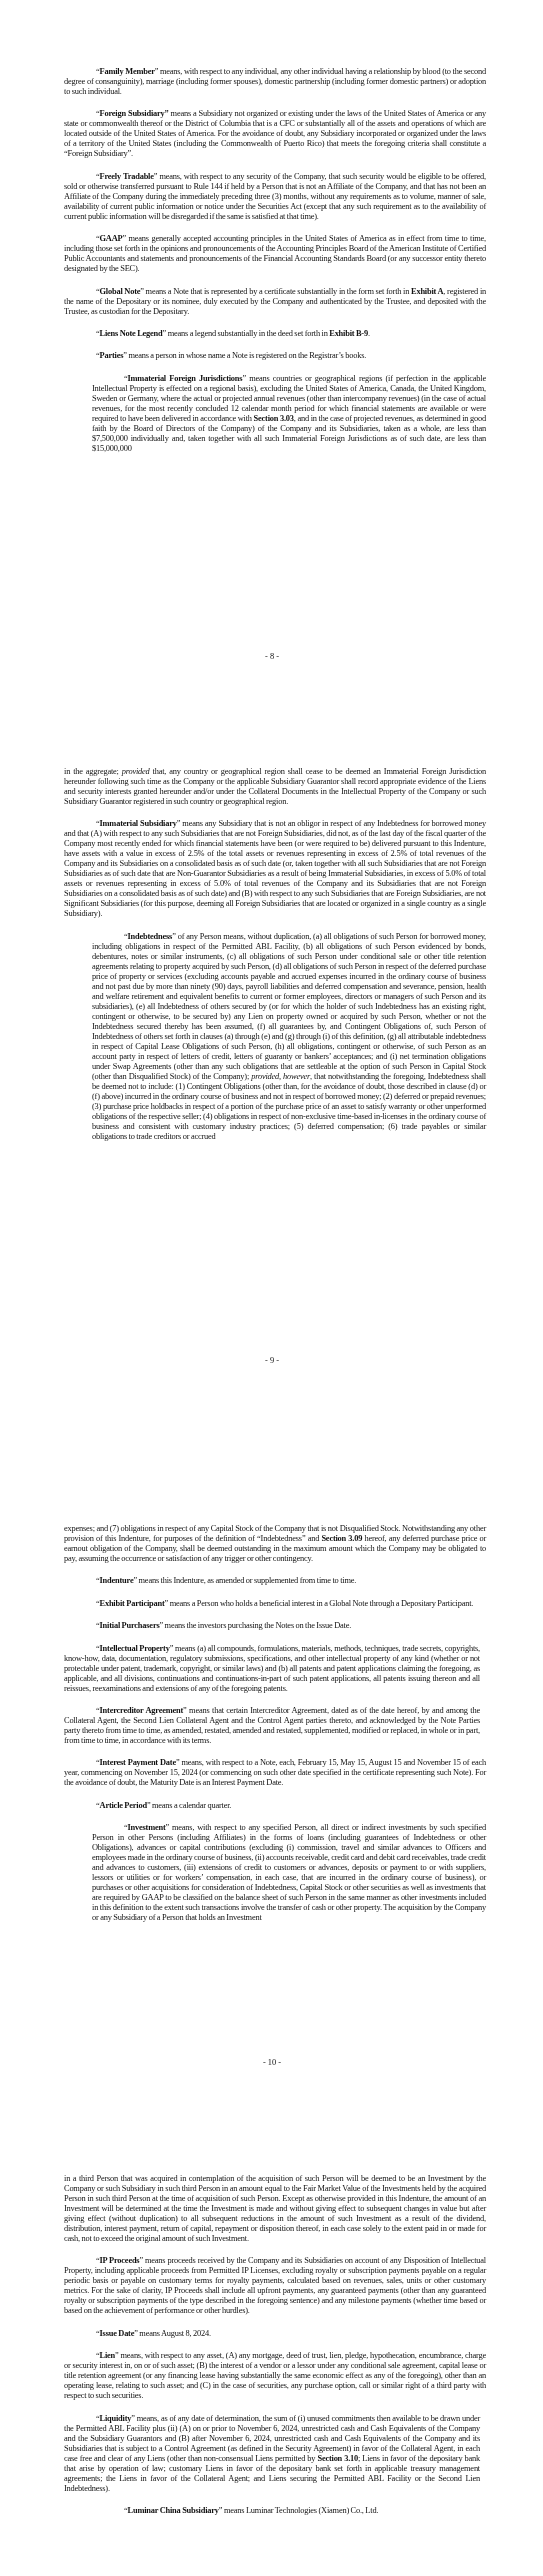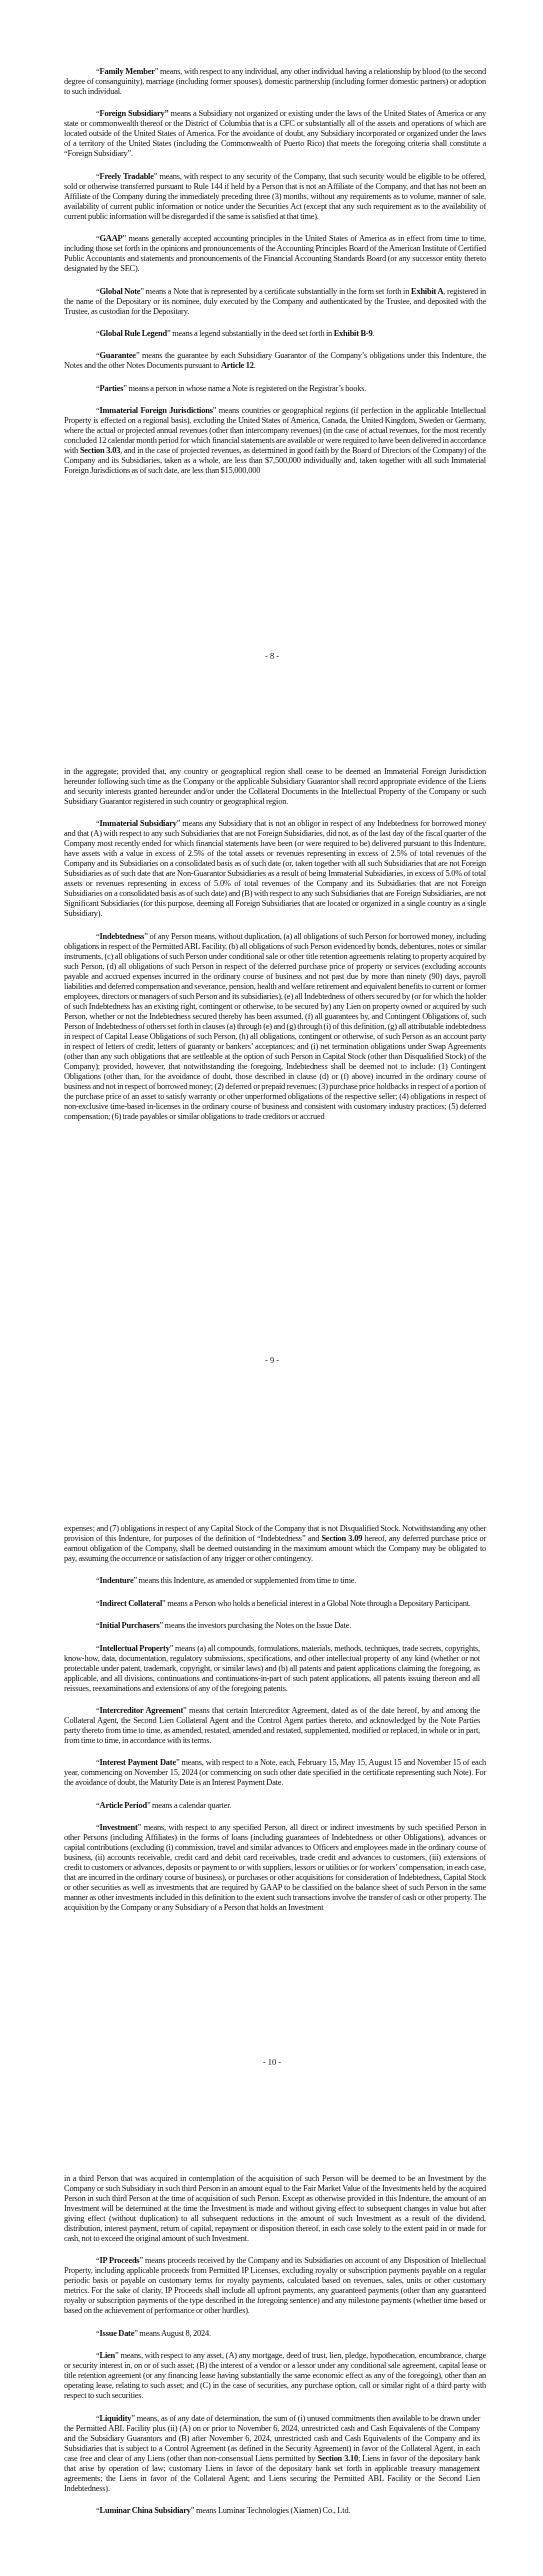--- a/index.html
+++ b/index.html
@@ -6,24 +6,24 @@
   body { width: 544px; height: 2813px; position: relative; overflow: hidden; }
   .page { position: absolute; left: 0; width: 544px; }
   .text-block {
     position: absolute; left: 64px; width: 422px;
     font-family: "Liberation Serif", "DejaVu Serif", serif;
     font-size: 8.4px; line-height: 10px; color: #111;
     text-align: justify; letter-spacing: -0.2px; word-spacing: -0.3px;
   }
   .para { margin: 0 0 12.4px 0; text-indent: 32px; }
   .para.cont { text-indent: 0; }
-  .para:last-child { margin-bottom: 0; }
+  .para:last-child { margin-bottom: 0; margin-left: 28px; }
   .term { font-weight: bold; }
   .b { font-weight: bold; }
-  .i { }
+  .i { font-style: italic; }
   .pagenum {
     position: absolute; left: 0; width: 544px; text-align: center;
     font-family: "Liberation Serif", "DejaVu Serif", serif;
     font-size: 8.4px; line-height: 12.4px; color: #111;
   }
 </style>
 </head>
 <body>
 
 <div class="page" style="top:0;">
@@ -31,23 +31,22 @@
     <p class="para"><span>“</span><span class="term">Family Member</span><span>”</span><span> means, with respect to any individual, any other individual having a relationship by blood (to the second degree of consanguinity), marriage (including former spouses), domestic partnership (including former domestic partners) or adoption to such individual.</span></p>
 
     <p class="para"><span>“</span><span class="term">Foreign Subsidiary</span><span class="b">”</span><span> means a Subsidiary not organized or existing under the laws of the United States of America or any state or commonwealth thereof or the District of Columbia that is a CFC or substantially all of the assets and operations of which are located outside of the United States of America. For the avoidance of doubt, any Subsidiary incorporated or organized under the laws of a territory of the United States (including the Commonwealth of Puerto Rico) that meets the foregoing criteria shall constitute a “Foreign Subsidiary”.</span></p>
 
     <p class="para"><span>“</span><span class="term">Freely Tradable</span><span>”</span><span> means, with respect to any security of the Company, that such security would be eligible to be offered, sold or otherwise transferred pursuant to Rule 144 if held by a Person that is not an Affiliate of the Company, and that has not been an Affiliate of the Company during the immediately preceding three (3) months, without any requirements as to volume, manner of sale, availability of current public information or notice under the Securities Act (except that any such requirement as to the availability of current public information will be disregarded if the same is satisfied at that time).</span></p>
 
     <p class="para"><span>“</span><span class="term">GAAP</span><span>”</span><span> means generally accepted accounting principles in the United States of America as in effect from time to time, including those set forth in the opinions and pronouncements of the Accounting Principles Board of the American Institute of Certified Public Accountants and statements and pronouncements of the Financial Accounting Standards Board (or any successor entity thereto designated by the SEC).</span></p>
 
     <p class="para"><span>“</span><span class="term">Global Note</span><span>”</span><span> means a Note that is represented by a certificate substantially in the form set forth in </span><span class="b">Exhibit A</span><span>, registered in the name of the Depositary or its nominee, duly executed by the Company and authenticated by the Trustee, and deposited with the Trustee, as custodian for the Depositary.</span></p>
 
-    <p class="para"><span>“</span><span class="term">Global Rule Legend</span><span>”</span><span> means a legend substantially in the deed set forth in </span><span class="b">Exhibit B-9</span><span>.</span></p>
+    <p class="para"><span>“</span><span class="term">Liens Note Legend</span><span>”</span><span> means a legend substantially in the deed set forth in </span><span class="b">Exhibit B-9</span><span>.</span></p>
 
-    <p class="para"><span>“</span><span class="term">Guarantee</span><span>”</span><span> means the guarantee by each Subsidiary Guarantor of the Company’s obligations under this Indenture, the Notes and the other Notes Documents pursuant to </span><span class="b">Article 12</span><span>.</span></p>
 
     <p class="para"><span>“</span><span class="term">Parties</span><span>”</span><span> means a person in whose name a Note is registered on the Registrar’s books.</span></p>
 
     <p class="para"><span>“</span><span class="term">Immaterial Foreign Jurisdictions</span><span>”</span><span> means countries or geographical regions (if perfection in the applicable Intellectual Property is effected on a regional basis), excluding the United States of America, Canada, the United Kingdom, Sweden or Germany, where the actual or projected annual revenues (other than intercompany revenues) (in the case of actual revenues, for the most recently concluded 12 calendar month period for which financial statements are available or were required to have been delivered in accordance with </span><span class="b">Section 3.03</span><span>, and in the case of projected revenues, as determined in good faith by the Board of Directors of the Company) of the Company and its Subsidiaries, taken as a whole, are less than $7,500,000 individually and, taken together with all such Immaterial Foreign Jurisdictions as of such date, are less than $15,000,000</span></p>
   </div>
   <div class="pagenum" style="top:651px;">- 8 -</div>
 </div>
 
 <div class="page" style="top:0;">
   <div class="text-block" style="top:767px;">
@@ -59,21 +58,21 @@
   </div>
   <div class="pagenum" style="top:1355px;">- 9 -</div>
 </div>
 
 <div class="page" style="top:0;">
   <div class="text-block" style="top:1524px;">
     <p class="para cont"><span>expenses; and (7) obligations in respect of any Capital Stock of the Company that is not Disqualified Stock. Notwithstanding any other provision of this Indenture, for purposes of the definition of “Indebtedness” and </span><span class="b">Section 3.09</span><span> hereof, any deferred purchase price or earnout obligation of the Company, shall be deemed outstanding in the maximum amount which the Company may be obligated to pay, assuming the occurrence or satisfaction of any trigger or other contingency.</span></p>
 
     <p class="para"><span>“</span><span class="term">Indenture</span><span>”</span><span> means this Indenture, as amended or supplemented from time to time.</span></p>
 
-    <p class="para"><span>“</span><span class="term">Indirect Collateral</span><span>”</span><span> means a Person who holds a beneficial interest in a Global Note through a Depositary Participant.</span></p>
+    <p class="para"><span>“</span><span class="term">Exhibit Participant</span><span>”</span><span> means a Person who holds a beneficial interest in a Global Note through a Depositary Participant.</span></p>
 
     <p class="para"><span>“</span><span class="term">Initial Purchasers</span><span>”</span><span> means the investors purchasing the Notes on the Issue Date.</span></p>
 
     <p class="para" style="width:416px;"><span>“</span><span class="term">Intellectual Property</span><span>”</span><span> means (a) all compounds, formulations, materials, methods, techniques, trade secrets, copyrights, know-how, data, documentation, regulatory submissions, specifications, and other intellectual property of any kind (whether or not protectable under patent, trademark, copyright, or similar laws) and (b) all patents and patent applications claiming the foregoing, as applicable, and all divisions, continuations and continuations-in-part of such patent applications, all patents issuing thereon and all reissues, reexaminations and extensions of any of the foregoing patents.</span></p>
 
     <p class="para" style="width:416px;"><span>“</span><span class="term">Intercreditor Agreement</span><span>”</span><span> means that certain Intercreditor Agreement, dated as of the date hereof, by and among the Collateral Agent, the Second Lien Collateral Agent and the Control Agent parties thereto, and acknowledged by the Note Parties party thereto from time to time, as amended, restated, amended and restated, supplemented, modified or replaced, in whole or in part, from time to time, in accordance with its terms.</span></p>
 
     <p class="para"><span>“</span><span class="term">Interest Payment Date</span><span>”</span><span> means, with respect to a Note, each, February 15, May 15, August 15 and November 15 of each year, commencing on November 15, 2024 (or commencing on such other date specified in the certificate representing such Note). For the avoidance of doubt, the Maturity Date is an Interest Payment Date.</span></p>
 
     <p class="para"><span>“</span><span class="term">Article Period</span><span>”</span><span> means a calendar quarter.</span></p>

